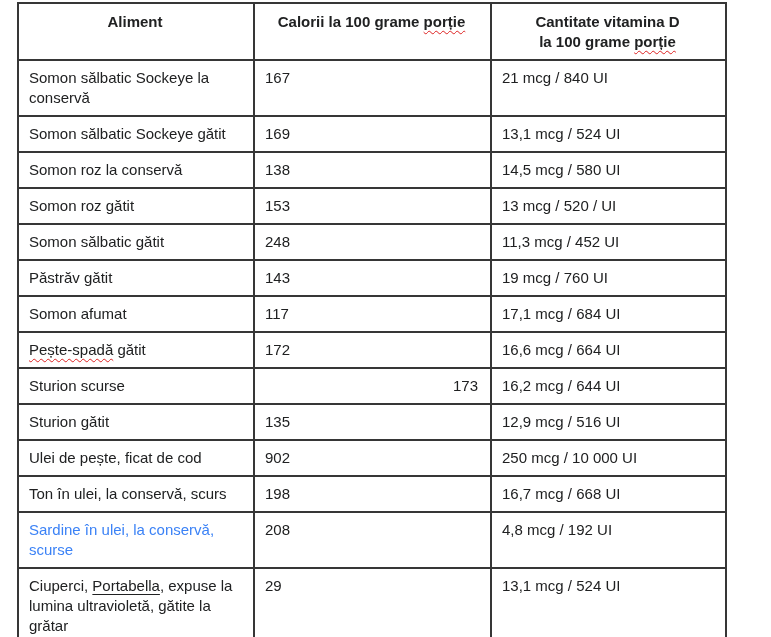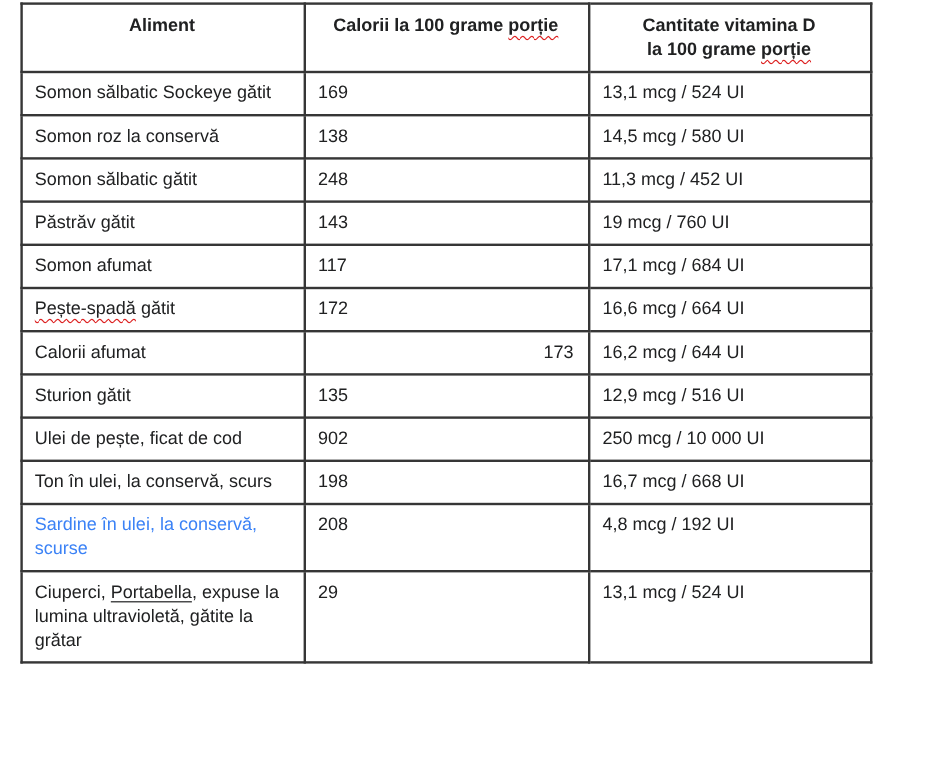--- a/index.html
+++ b/index.html
@@ -64,28 +64,38 @@
     </colgroup>
     <thead>
       <tr>
         <th style="border-color: rgb(54, 54, 54); color: rgb(32, 33, 34);"><span>Aliment</span></th>
         <th style="border-color: rgb(54, 54, 54); color: rgb(32, 33, 34);"><span>Calorii la 100 grame </span><span class="sq" style="text-decoration-color: rgb(221, 34, 34);">porție</span></th>
         <th style="border-color: rgb(54, 54, 54); color: rgb(32, 33, 34);"><span>Cantitate vitamina D</span><br><span>la 100 grame </span><span class="sq" style="text-decoration-color: rgb(221, 34, 34);">porție</span></th>
       </tr>
     </thead>
     <tbody id="table-body">
         <tr>
+          <td class="c-aliment" style="border-color: rgb(54, 54, 54); color: rgb(32, 33, 34);"><span>Somon sălbatic Sockeye la conservă</span></td>
+          <td class="c-calorii" style="border-color: rgb(54, 54, 54); color: rgb(32, 33, 34);">167</td>
+          <td class="c-vitamina" style="border-color: rgb(54, 54, 54); color: rgb(32, 33, 34);">21 mcg / 840 UI</td>
+        </tr>
+        <tr>
           <td class="c-aliment" style="border-color: rgb(54, 54, 54); color: rgb(32, 33, 34);"><span>Somon sălbatic Sockeye gătit</span></td>
           <td class="c-calorii" style="border-color: rgb(54, 54, 54); color: rgb(32, 33, 34);">169</td>
           <td class="c-vitamina" style="border-color: rgb(54, 54, 54); color: rgb(32, 33, 34);">13,1 mcg / 524 UI</td>
         </tr>
         <tr>
           <td class="c-aliment" style="border-color: rgb(54, 54, 54); color: rgb(32, 33, 34);"><span>Somon roz la conservă</span></td>
           <td class="c-calorii" style="border-color: rgb(54, 54, 54); color: rgb(32, 33, 34);">138</td>
           <td class="c-vitamina" style="border-color: rgb(54, 54, 54); color: rgb(32, 33, 34);">14,5 mcg / 580 UI</td>
+        </tr>
+        <tr>
+          <td class="c-aliment" style="border-color: rgb(54, 54, 54); color: rgb(32, 33, 34);"><span>Somon roz gătit</span></td>
+          <td class="c-calorii" style="border-color: rgb(54, 54, 54); color: rgb(32, 33, 34);">153</td>
+          <td class="c-vitamina" style="border-color: rgb(54, 54, 54); color: rgb(32, 33, 34);">13 mcg / 520 / UI</td>
         </tr>
         <tr>
           <td class="c-aliment" style="border-color: rgb(54, 54, 54); color: rgb(32, 33, 34);"><span>Somon sălbatic gătit</span></td>
           <td class="c-calorii" style="border-color: rgb(54, 54, 54); color: rgb(32, 33, 34);">248</td>
           <td class="c-vitamina" style="border-color: rgb(54, 54, 54); color: rgb(32, 33, 34);">11,3 mcg / 452 UI</td>
         </tr>
         <tr>
           <td class="c-aliment" style="border-color: rgb(54, 54, 54); color: rgb(32, 33, 34);"><span>Păstrăv gătit</span></td>
           <td class="c-calorii" style="border-color: rgb(54, 54, 54); color: rgb(32, 33, 34);">143</td>
           <td class="c-vitamina" style="border-color: rgb(54, 54, 54); color: rgb(32, 33, 34);">19 mcg / 760 UI</td>
@@ -94,21 +104,21 @@
           <td class="c-aliment" style="border-color: rgb(54, 54, 54); color: rgb(32, 33, 34);"><span>Somon afumat</span></td>
           <td class="c-calorii" style="border-color: rgb(54, 54, 54); color: rgb(32, 33, 34);">117</td>
           <td class="c-vitamina" style="border-color: rgb(54, 54, 54); color: rgb(32, 33, 34);">17,1 mcg / 684 UI</td>
         </tr>
         <tr>
           <td class="c-aliment" style="border-color: rgb(54, 54, 54); color: rgb(32, 33, 34);"><span class="sq" style="text-decoration-color: rgb(221, 34, 34);">Pește-spadă</span><span> gătit</span></td>
           <td class="c-calorii" style="border-color: rgb(54, 54, 54); color: rgb(32, 33, 34);">172</td>
           <td class="c-vitamina" style="border-color: rgb(54, 54, 54); color: rgb(32, 33, 34);">16,6 mcg / 664 UI</td>
         </tr>
         <tr>
-          <td class="c-aliment" style="border-color: rgb(54, 54, 54); color: rgb(32, 33, 34);"><span>Calorii afumat</span></td>
+          <td class="c-aliment" style="border-color: rgb(54, 54, 54); color: rgb(32, 33, 34);"><span>Sturion scurse</span></td>
           <td class="c-calorii" style="border-color: rgb(54, 54, 54); color: rgb(32, 33, 34); text-align: right;">173</td>
           <td class="c-vitamina" style="border-color: rgb(54, 54, 54); color: rgb(32, 33, 34);">16,2 mcg / 644 UI</td>
         </tr>
         <tr>
           <td class="c-aliment" style="border-color: rgb(54, 54, 54); color: rgb(32, 33, 34);"><span>Sturion gătit</span></td>
           <td class="c-calorii" style="border-color: rgb(54, 54, 54); color: rgb(32, 33, 34);">135</td>
           <td class="c-vitamina" style="border-color: rgb(54, 54, 54); color: rgb(32, 33, 34);">12,9 mcg / 516 UI</td>
         </tr>
         <tr>
           <td class="c-aliment" style="border-color: rgb(54, 54, 54); color: rgb(32, 33, 34);"><span>Ulei de pește, ficat de cod</span></td>

